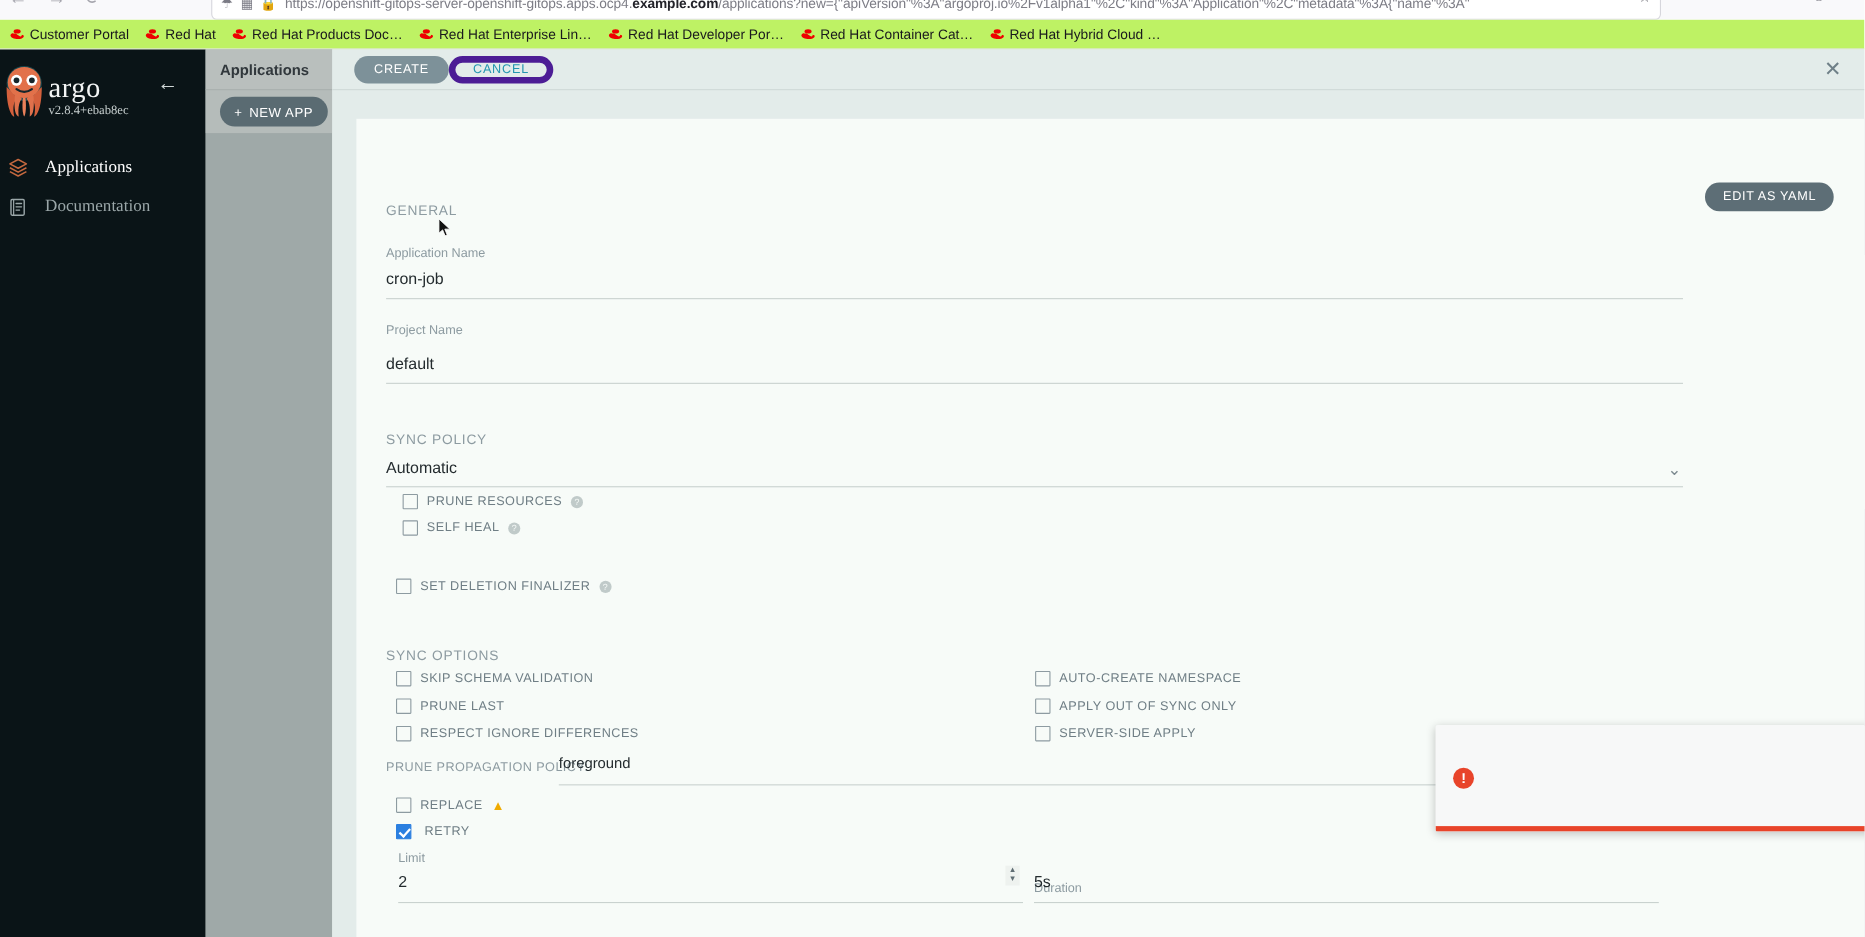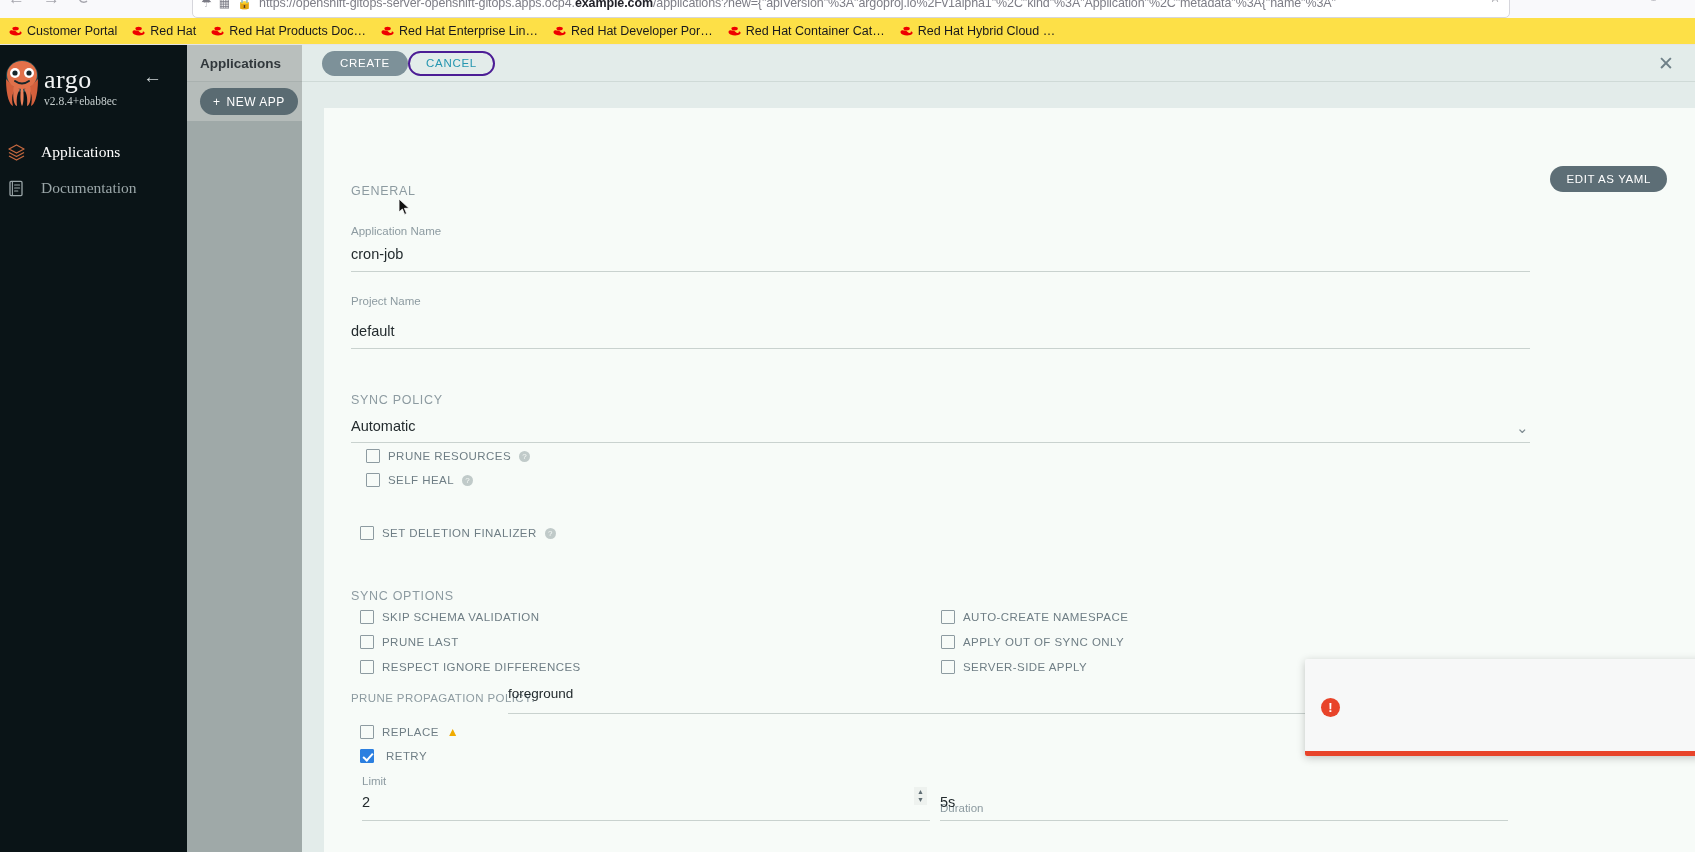--- a/index.html
+++ b/index.html
@@ -39,21 +39,21 @@
     position: absolute; right: 8px; top: 1px; color: #6f6f78; font-size: 13px;
   }
   .chrome-right {
     position: absolute; right: 10px; top: -11px; display: flex; gap: 18px;
     color: #8a8a93; font-size: 13px; align-items: center;
   }
 
   
   .bookmarks {
     position: absolute; top: 18px; left: 0; width: 1695px; height: 27px;
-    background: #fde047; display: flex; align-items: center;
+    background: #bef264; display: flex; align-items: center;
     padding-left: 2px; gap: 1px; overflow: hidden;
     border-bottom: 1px solid #e4e4e8;
   }
   .bm {
     display: flex; align-items: center; gap: 5px;
     padding: 3px 7px; border-radius: 4px;
     font-size: 12.5px; color: #19191d; white-space: nowrap;
   }
   .rh-logo {
     width: 13px; height: 11px; flex: 0 0 auto; position: relative;
@@ -125,21 +125,21 @@
   .sheet-header {
     height: 37px; display: flex; align-items: center; padding-left: 20px; 
     border-bottom: 1px solid #cfdad7; position: relative;
   }
   .btn-create {
     background: #7d9199; color: #ffffff; border: none; border-radius: 15px;
     height: 25px; padding: 0 18px; font-size: 11.5px; letter-spacing: .7px;
     font-family: inherit;
   }
   .btn-cancel {
-    background: transparent; color: #2596b0; border: 2px solid #4c1d95; border-radius: 15px;
+    background: transparent; color: #2596b0; border: 6px solid #4c1d95; border-radius: 15px;
     height: 25px; padding: 0 16px; font-size: 11.5px; letter-spacing: .7px;
     font-family: inherit;
   }
   .sheet-close {
     position: absolute; right: 21px; top: 9px; color: #6f8088; font-size: 19px;
     line-height: 1; font-weight: 300;
   }
 
   
   .card {

